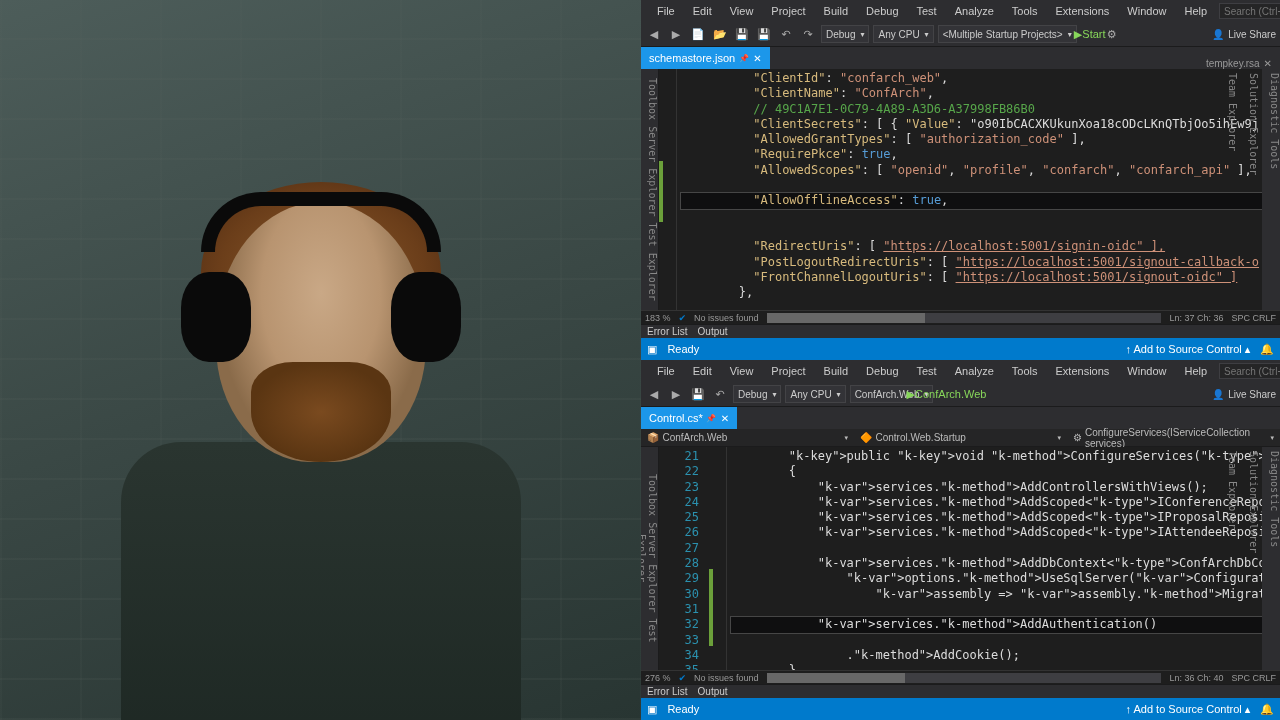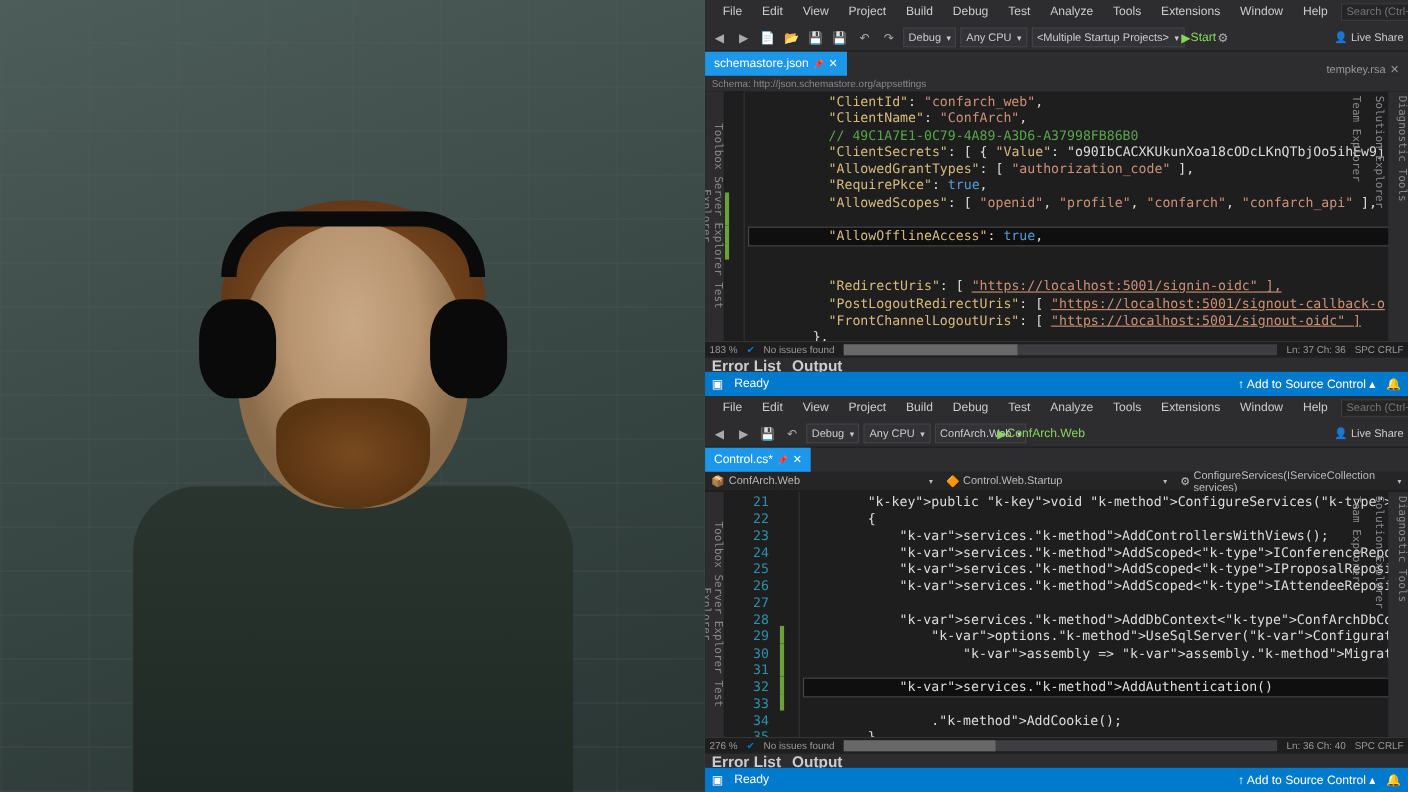--- a/index.html
+++ b/index.html
@@ -46,21 +46,21 @@
 .code-area { flex:1; line-height:15.3px; padding-top:2px; padding-left:4px; white-space:pre; color:#dcdcdc; overflow:hidden; }
 .mod-bar { width:4px; background:#1e1e1e; line-height:15.3px; }
 .mod-mark { background:#6ba03a; width:4px; height:15px; }
 .current-line { background:#0f0f10; outline:1px solid #464646; display:block; height:15.3px; }
 .k-prop { color:#d7ba7d; }
 .k-str { color:#ce9178; }
 .k-str-a { color:#ce9178; text-decoration:underline; }
 .k-com { color:#57a64a; }
 .k-bool { color:#569cd6; }
 .status-strip { height:14px; background:#1e1e1e; display:flex; align-items:center; font-size:9px; color:#999; border-top:1px solid #333; padding:0 4px; gap:8px; }
-.output-bar { height:14px; background:#2d2d30; display:flex; align-items:center; font-size:14px; color:#ccc; padding:0 6px; gap:10px; border-top:1px solid #1b1b1c;font-weight:bold; }
+.output-bar { height:14px; background:#2d2d30; display:flex; align-items:center; font-size:10px; color:#ccc; padding:0 6px; gap:10px; border-top:1px solid #1b1b1c; }
 .status-bar { height:22px; background:#007acc; display:flex; align-items:center; font-size:11px; color:#fff; padding:0 6px; gap:10px; }
 .status-right { margin-left:auto; display:flex; gap:10px; align-items:flex-end; }
 .scroll-track { height:10px; background:#3e3e42; position:relative; }
 .scroll-thumb { position:absolute; height:10px; background:#686868; }
 </style>
 </head>
 <body>
 
 <div class="photo-side">
   <div class="brick-wall"></div>
@@ -104,21 +104,20 @@
     <div class="tab">
       <span>schemastore.json</span>
       <span class="tab-pin">📌</span>
       <span class="tab-close">✕</span>
     </div>
     <div class="tab-right">
       <span>tempkey.rsa</span> 
         <span>✕</span>
     </div>
   </div>
-  <div class="schema-bar">Schema: http://json.schemastore.org/appsettings</div>
   <div class="editor-wrap">
     <div class="side-tab"><span>Toolbox</span>  <span>Server Explorer</span>  <span>Test Explorer</span></div>
     <div class="mod-bar" id="mod1">
         <div style="height: 15.3px;"></div>
         <div style="height: 15.3px;"></div>
         <div style="height: 15.3px;"></div>
         <div style="height: 15.3px;"></div>
         <div style="height: 15.3px;"></div>
         <div style="height: 15.3px;"></div>
         <div class="mod-mark" style="height: 15.3px;"></div>

